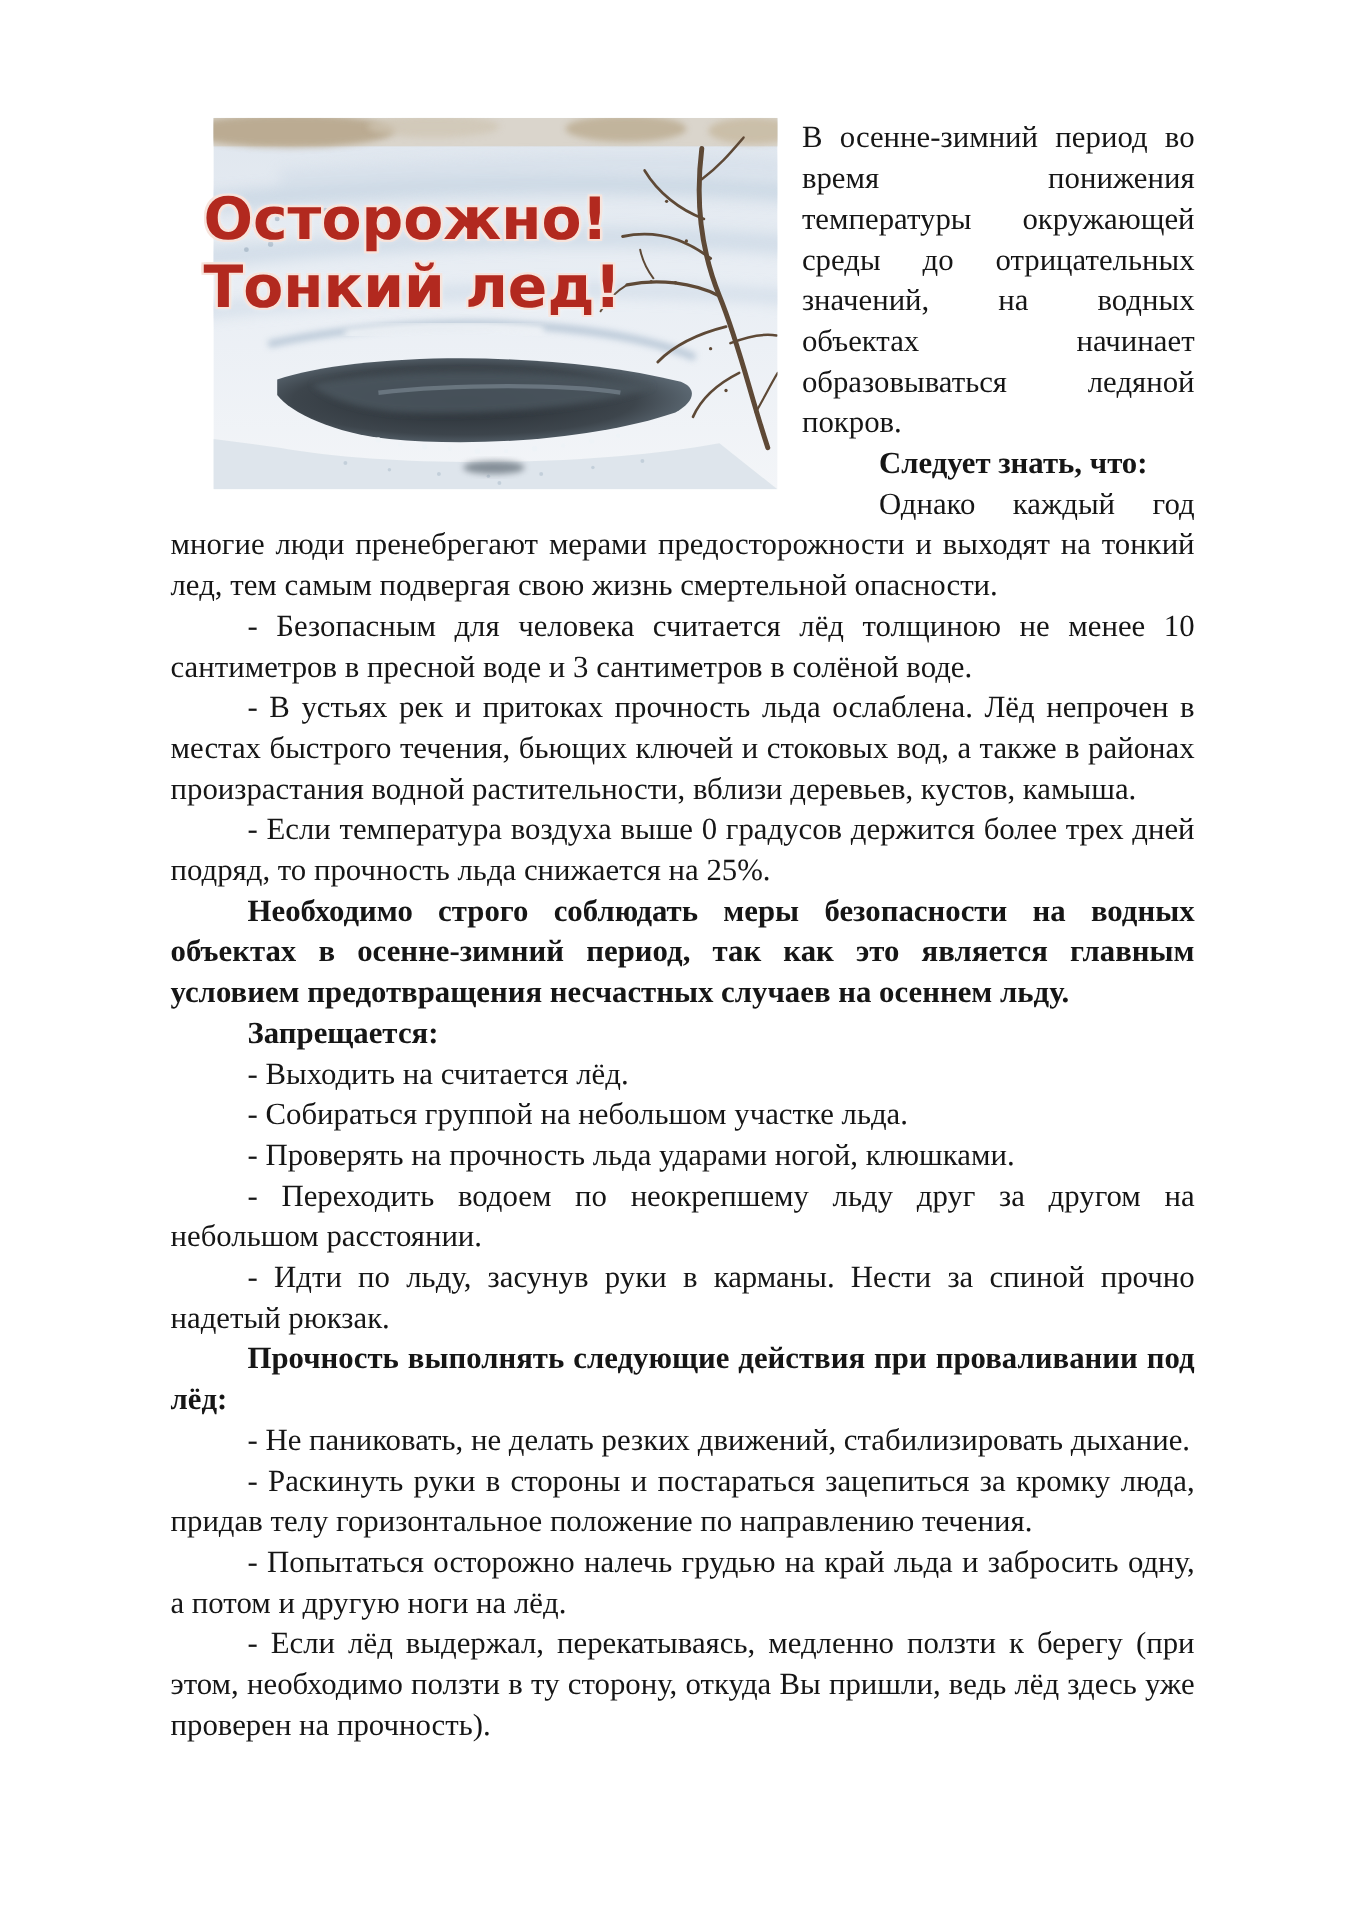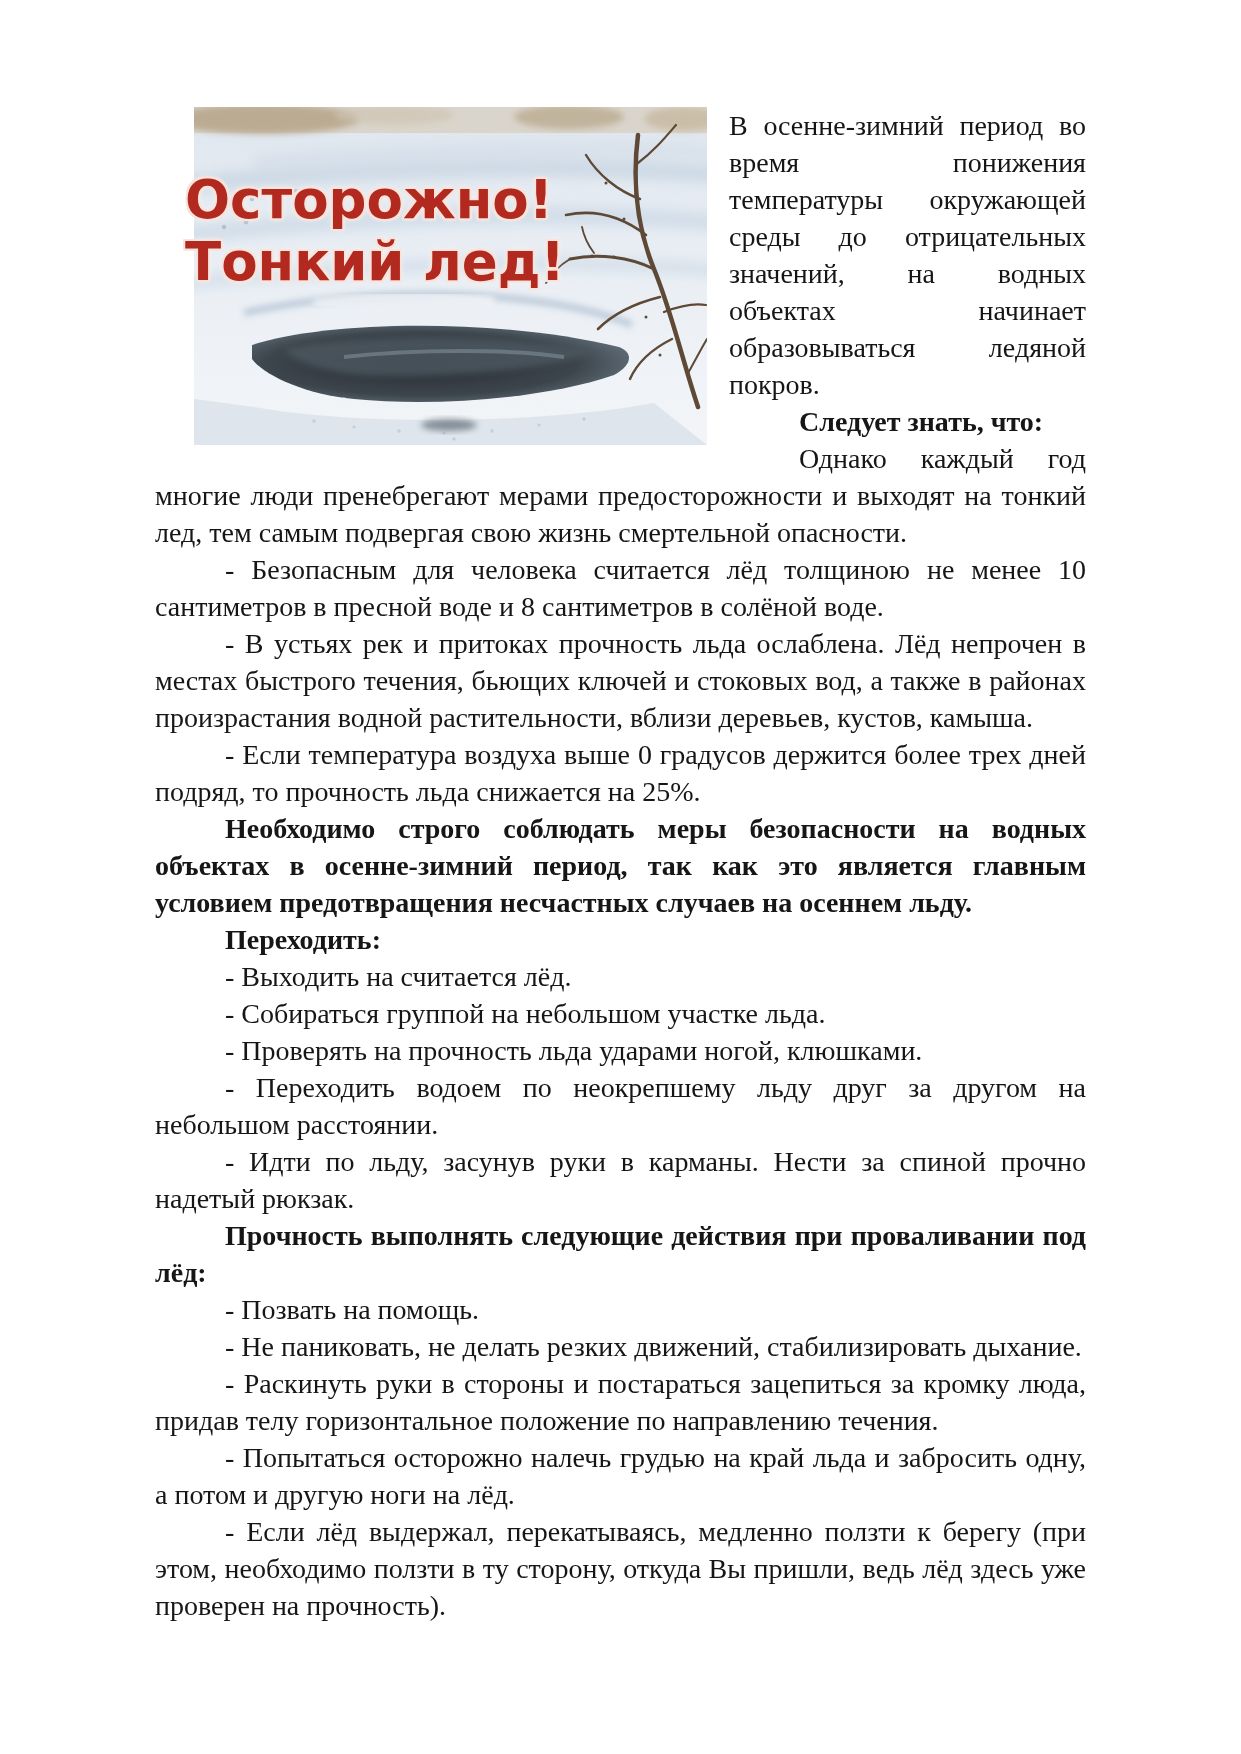--- a/index.html
+++ b/index.html
@@ -175,31 +175,30 @@
 
       <div class="photo-title">
         <div>Осторожно!</div>
         <div>Тонкий лед!</div>
       </div>
     </div>
 
     <p class="body-p first">В осенне-зимний период во время понижения температуры окружающей среды до отрицательных значений, на водных объектах начинает образовываться ледяной покров.</p>
     <p class="body-p bold">Следует знать, что:</p>
     <p class="body-p">Однако каждый год многие люди пренебрегают мерами предосторожности и выходят на тонкий лед, тем самым подвергая свою жизнь смертельной опасности.</p>
-    <p class="body-p">- Безопасным для человека считается лёд толщиною не менее 10 сантиметров в пресной воде и 8 сантиметров в солёной воде.</p>
+    <p class="body-p">- Безопасным для человека считается лёд толщиною не менее 10 сантиметров в пресной воде и 3 сантиметров в солёной воде.</p>
     <p class="body-p">- В устьях рек и притоках прочность льда ослаблена. Лёд непрочен в местах быстрого течения, бьющих ключей и стоковых вод, а также в районах произрастания водной растительности, вблизи деревьев, кустов, камыша.</p>
     <p class="body-p">- Если температура воздуха выше 0 градусов держится более трех дней подряд, то прочность льда снижается на 25%.</p>
     <p class="body-p bold">Необходимо строго соблюдать меры безопасности на водных объектах в осенне-зимний период, так как это является главным условием предотвращения несчастных случаев на осеннем льду.</p>
-    <p class="body-p bold">Переходить:</p>
+    <p class="body-p bold">Запрещается:</p>
     <p class="body-p">- Выходить на считается лёд.</p>
     <p class="body-p">- Собираться группой на небольшом участке льда.</p>
     <p class="body-p">- Проверять на прочность льда ударами ногой, клюшками.</p>
     <p class="body-p">- Переходить водоем по неокрепшему льду друг за другом на небольшом расстоянии.</p>
     <p class="body-p">- Идти по льду, засунув руки в карманы. Нести за спиной прочно надетый рюкзак.</p>
     <p class="body-p bold">Прочность выполнять следующие действия при проваливании под лёд:</p>
-    <p class="body-p">- Позвать на помощь.</p>
     <p class="body-p">- Не паниковать, не делать резких движений, стабилизировать дыхание.</p>
     <p class="body-p">- Раскинуть руки в стороны и постараться зацепиться за кромку люда, придав телу горизонтальное положение по направлению течения.</p>
     <p class="body-p">- Попытаться осторожно налечь грудью на край льда и забросить одну, а потом и другую ноги на лёд.</p>
     <p class="body-p">- Если лёд выдержал, перекатываясь, медленно ползти к берегу (при этом, необходимо ползти в ту сторону, откуда Вы пришли, ведь лёд здесь уже проверен на прочность).</p>
 
   </div>
 </div>
 
 </body></html>

